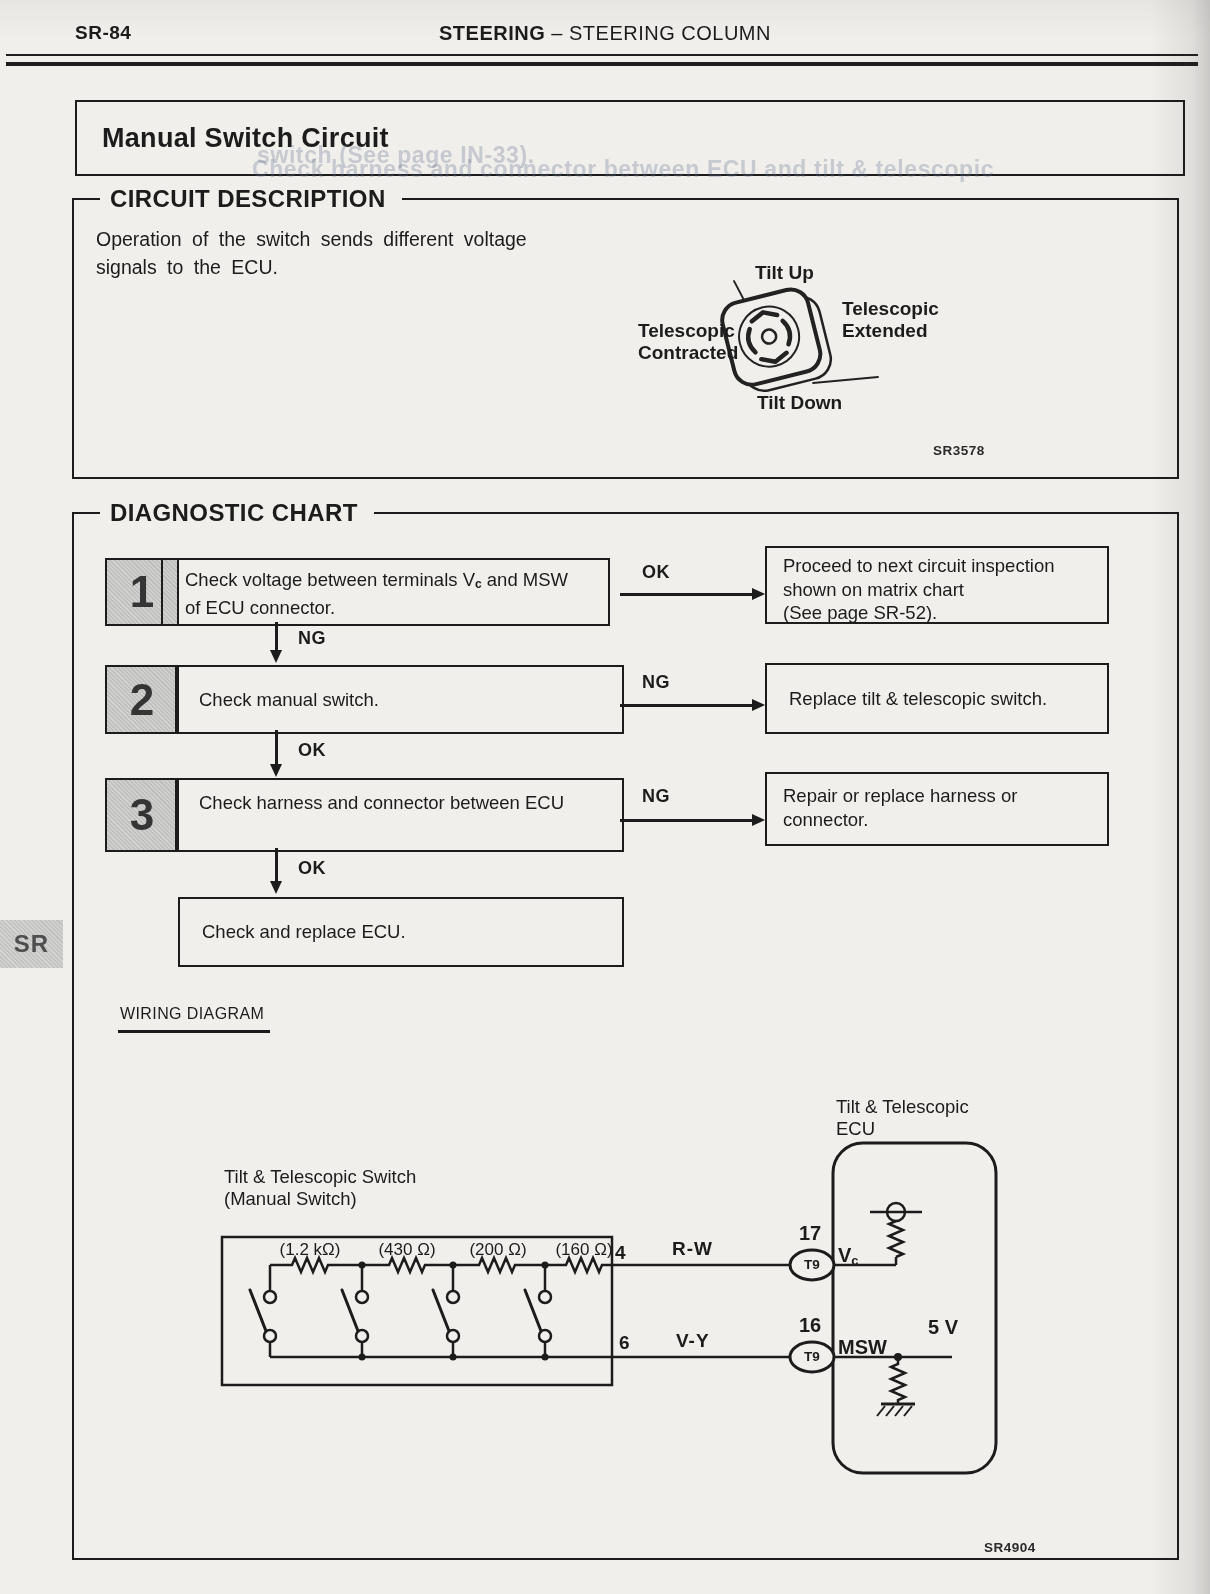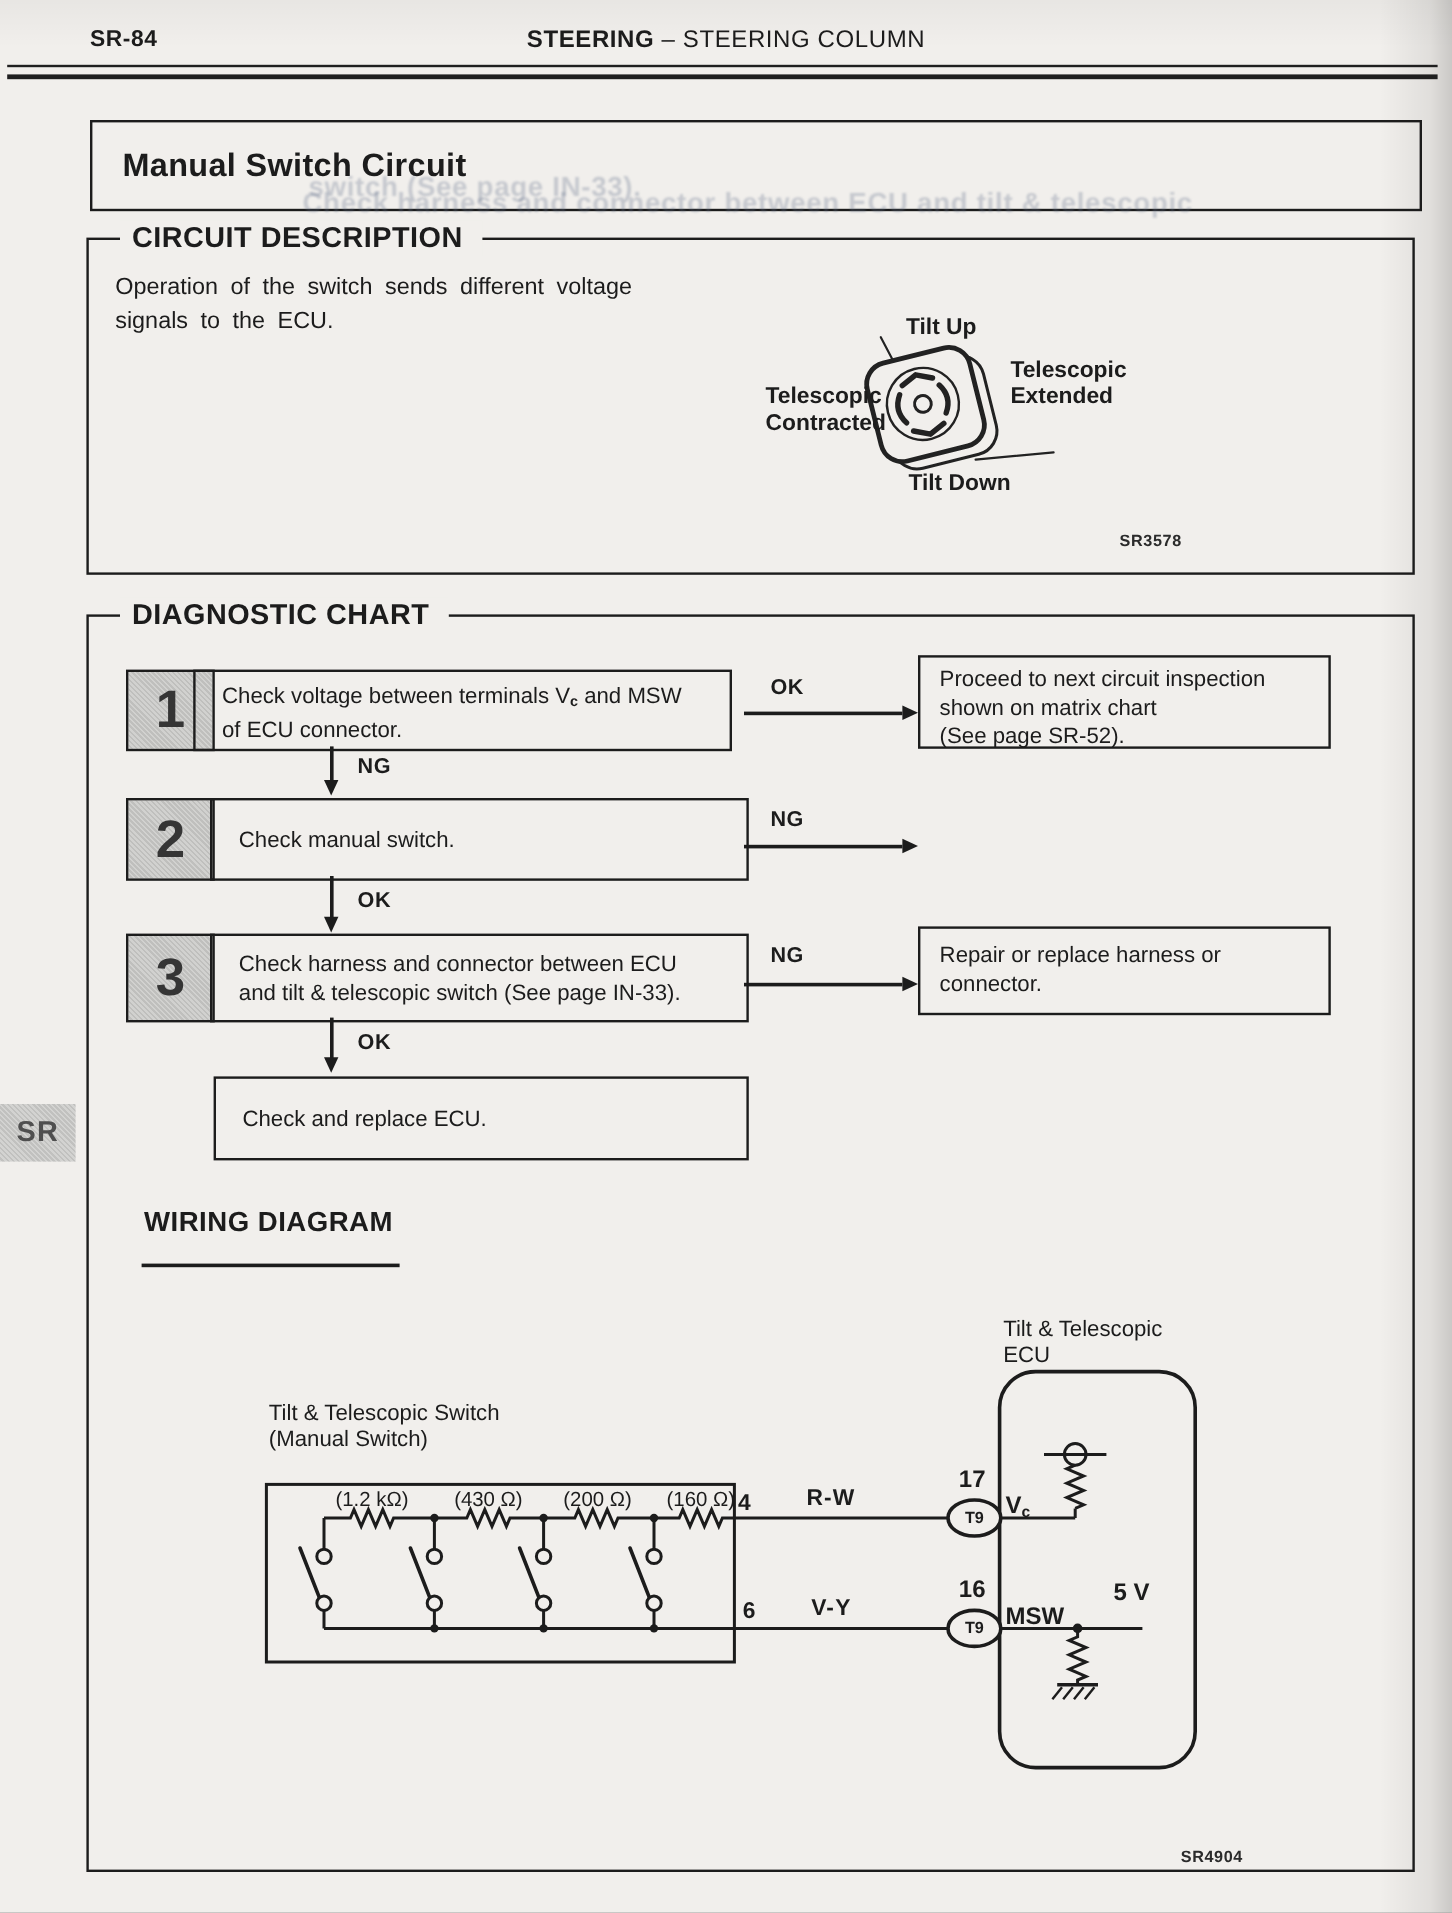--- a/index.html
+++ b/index.html
@@ -44,21 +44,21 @@
   .branch{font-size:18px;font-weight:600;letter-spacing:0.5px;}
   .shaft-h{height:2.5px;background:#1c1c1c;}
   .shaft-v{width:2.5px;background:#1c1c1c;}
   .ah-r{width:0;height:0;border-top:6.5px solid transparent;border-bottom:6.5px solid transparent;border-left:13px solid #1c1c1c;}
   .ah-d{width:0;height:0;border-left:6.5px solid transparent;border-right:6.5px solid transparent;border-top:13px solid #1c1c1c;}
   .srtab{
     display:flex;align-items:center;justify-content:center;
     background:repeating-linear-gradient(45deg,#d3d3d1 0 1.5px,#c1c1bf 1.5px 3px);
     font-size:24px;font-weight:700;color:#4f4f4f;letter-spacing:1px;
   }
-  .wd-head{font-size:23px;font-weight:700;letter-spacing:0.4px;border-bottom:3.5px solid #1c1c1c;padding:0 6px 21px 2px;}
+  .wd-head{font-size:16px;font-weight:400;letter-spacing:0.4px;border-bottom:3.5px solid #1c1c1c;padding:0 6px 7px 2px;}
   .wlabel{font-size:18.5px;font-weight:500;line-height:22px;white-space:nowrap;}
   .rlabel{font-size:17px;font-weight:500;transform:translateX(-50%);white-space:nowrap;}
   .pinnum{font-size:19px;font-weight:600;}
   .pinbig{font-size:20px;font-weight:600;}
   .wire-id{font-size:19px;font-weight:600;letter-spacing:1px;}
   .t9{font-size:13.5px;font-weight:600;transform:translateX(-50%);}
   .sub{font-size:12px;vertical-align:-2px;font-weight:600;}
   .sub2{font-size:13px;vertical-align:-3px;}
   svg{display:block;}
   svg path, svg line, svg rect, svg circle, svg ellipse{vector-effect:none;}
@@ -145,31 +145,33 @@
 
   <div class="abs numbox" style="left:105px;top:665px;width:70px;height:65px;">
     <span>2</span>
   </div>
   <div class="abs stepbox flex-c" style="left:175px;top:665px;width:445px;height:65px;">
     <div class="pad1">Check manual switch.</div>
   </div>
   <div class="abs branch" style="left:642px;top:672px;">NG</div>
   <div class="abs shaft-h" style="left:620px;top:704px;width:132px;"></div>
   <div class="abs ah-r" style="left:752px;top:698.5px;"></div>
+  <div class="abs resbox flex-c" style="left:765px;top:663px;width:340px;height:67px;">
+    <div class="pad1">Replace tilt &amp; telescopic switch.</div>
+  </div>
   <div class="abs shaft-v" style="left:275px;top:730px;height:37px;"></div>
   <div class="abs ah-d" style="left:269.5px;top:764px;"></div>
   <div class="abs branch" style="left:298px;top:740px;">OK</div>
 
   <div class="abs numbox" style="left:105px;top:778px;width:70px;height:70px;">
     <span>3</span>
   </div>
   <div class="abs stepbox" style="left:175px;top:778px;width:445px;height:70px;">
     <div class="pad" style="padding-top:11px;">
       <div>Check harness and connector between ECU</div>
-      <div>and tilt &amp; telescopic switch (See page IN-33).</div>
     </div>
   </div>
   <div class="abs branch" style="left:642px;top:786px;">NG</div>
   <div class="abs shaft-h" style="left:620px;top:819px;width:132px;"></div>
   <div class="abs ah-r" style="left:752px;top:813.5px;"></div>
   <div class="abs resbox" style="left:765px;top:772px;width:340px;height:70px;">
     <div class="pad" style="padding-top:10px;">
       <div>Repair or replace harness or</div>
       <div>connector.</div>
     </div>

